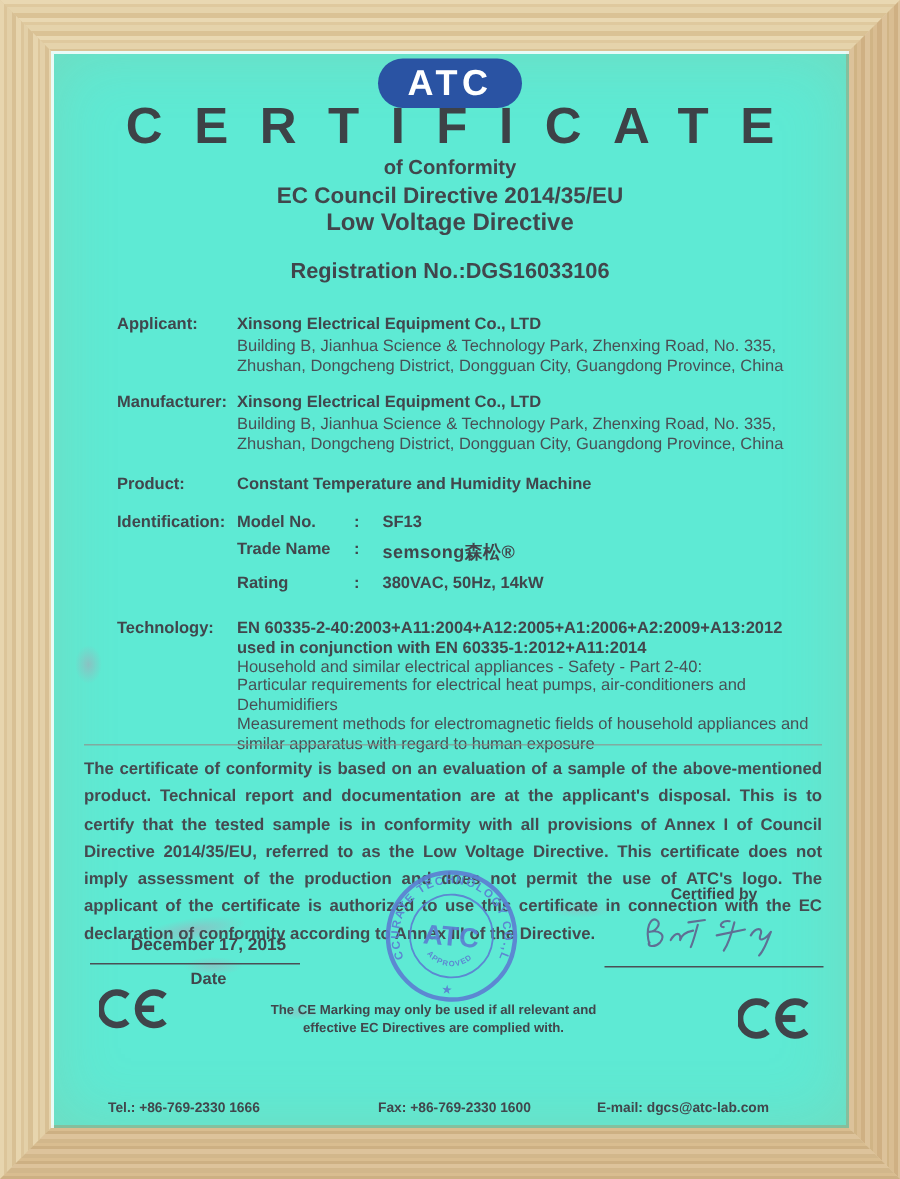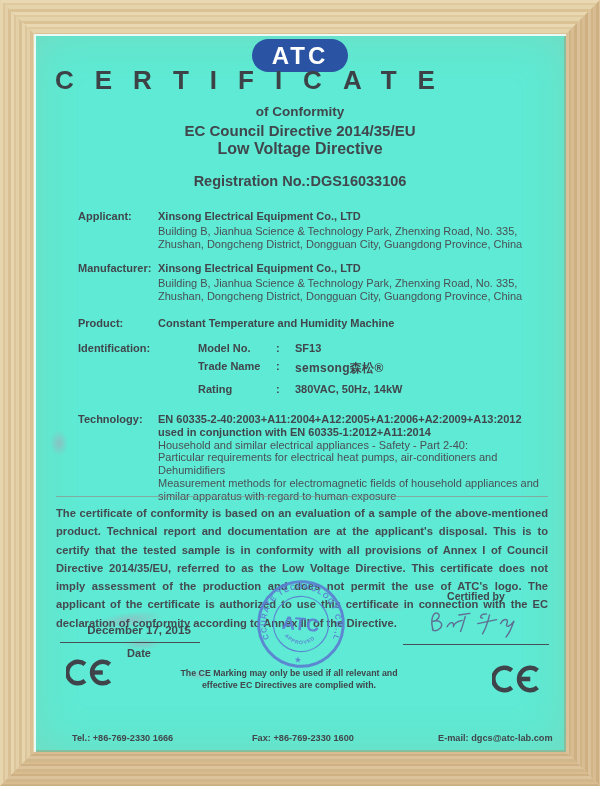--- a/index.html
+++ b/index.html
@@ -28,37 +28,37 @@
     background:#5eead4;
     box-shadow:inset 2px 2px 0 rgba(255,255,255,.85),
                inset -2px -2px 0 rgba(168,148,104,.45),
                inset 0 0 45px rgba(186,166,116,.22);
   }
   .paper *{position:absolute;color:#41464c;}
   
   .logo{left:50%;top:5px;transform:translateX(-50%);width:96px;height:33px;
     background:#2a53a3;border-radius:17px;color:#fff;font-size:24px;font-weight:800;
     letter-spacing:3px;line-height:33px;text-align:center;}
-  .title{left:0;right:0;top:31px;font-size:26px;font-weight:700;
+  .title{left:0;right:0;top:31px;text-align:center;font-size:34px;font-weight:700;
     letter-spacing:21px;text-indent:21px;color:#3d4247;white-space:nowrap;}
   .subtitle{left:0;right:0;top:70px;text-align:center;font-size:13.5px;font-weight:700;}
   .directive1{left:0;right:0;top:88px;text-align:center;font-size:15px;font-weight:700;}
   .directive2{left:0;right:0;top:106px;text-align:center;font-size:16px;font-weight:700;}
   .registration{left:0;right:0;top:139px;text-align:center;font-size:14.5px;font-weight:700;}
   
   .info{left:44px;right:16px;top:176px;font-size:11px;}
   .info *{position:static;}
   .row{display:flex;align-items:flex-start;}
   .lbl{width:80px;flex:0 0 80px;font-weight:700;}
   .valcol{flex:1;}
   .bname{font-weight:700;}
   .addr{line-height:13px;margin-top:3px;color:#4a4f55;}
   .mt11{margin-top:11px}.mt13{margin-top:13px}.mt14{margin-top:14px}.mt12{margin-top:12px}
   .idrow{display:flex;margin-bottom:6px;}
-  .idkey{width:78px;flex:0 0 78px;font-weight:700;margin-left:40px;}
+  .idkey{width:78px;flex:0 0 78px;font-weight:700;}
   .idcolon{width:19px;flex:0 0 19px;font-weight:700;}
   .idval{font-weight:700;}
   .tradename{font-size:12px;font-weight:700;letter-spacing:.3px;}
   .stline{line-height:12.8px;color:#4a4f55;}
   .stbold{font-weight:700;color:#41464c;}
   
   .divider{left:22px;right:18px;top:462px;border-top:1px solid #90908a;opacity:.7;height:0;}
   .declaration{left:22px;right:18px;top:470px;font-size:11.2px;font-weight:700;
     text-align:justify;line-height:18.3px;color:#454a50;}
   
@@ -71,21 +71,21 @@
   .datelbl{left:30px;top:613px;width:150px;text-align:center;font-size:11px;font-weight:700;}
   
   .ce-left{left:32px;top:620px;}
   .ce-right{left:458px;top:626px;}
   .cenote{left:110px;top:634px;width:290px;text-align:center;font-size:8.8px;
     font-weight:700;line-height:11.5px;}
   .cenote div{position:static;}
   .issuer{left:24px;right:26px;top:664px;font-size:9.2px;font-weight:700;line-height:11.5px;}
   .tel{left:38px;top:699px;font-size:9.2px;font-weight:700;}
   .fax{left:218px;top:699px;font-size:9.2px;font-weight:700;}
-  .email{left:364px;top:699px;font-size:9.2px;font-weight:700;margin-left:40px;}
+  .email{left:364px;top:699px;font-size:9.2px;font-weight:700;}
   
   .smudge{border-radius:50%;pointer-events:none;}
   .s1{left:60px;top:578px;width:70px;height:16px;background:radial-gradient(closest-side,rgba(233,108,160,.30),transparent);transform:rotate(-8deg);}
   .s2{left:88px;top:604px;width:40px;height:12px;background:radial-gradient(closest-side,rgba(233,108,160,.25),transparent);}
   .s3{left:16px;top:396px;width:18px;height:26px;background:radial-gradient(closest-side,rgba(233,108,160,.30),transparent);}
   .s4{left:330px;top:566px;width:46px;height:12px;background:radial-gradient(closest-side,rgba(233,108,160,.22),transparent);}
   .s5{left:150px;top:636px;width:30px;height:10px;background:radial-gradient(closest-side,rgba(233,108,160,.22),transparent);}
 </style>
 </head>
 <body>

